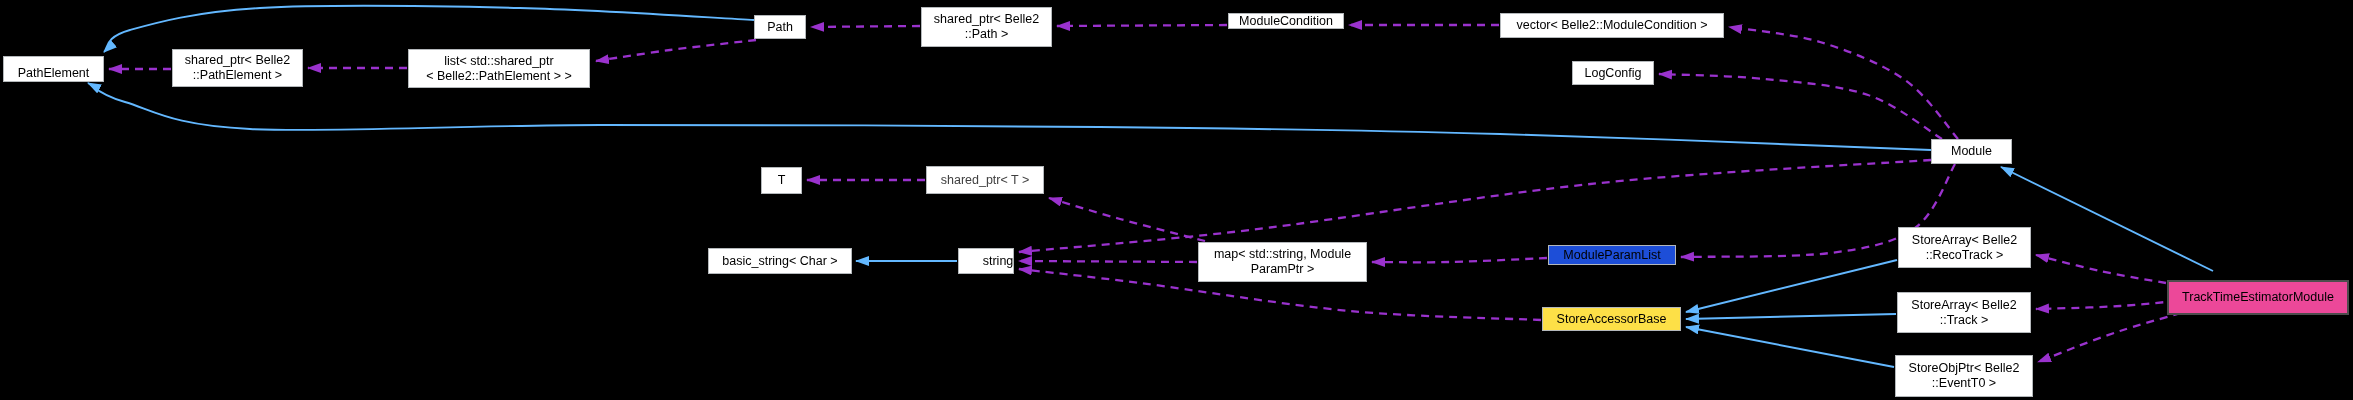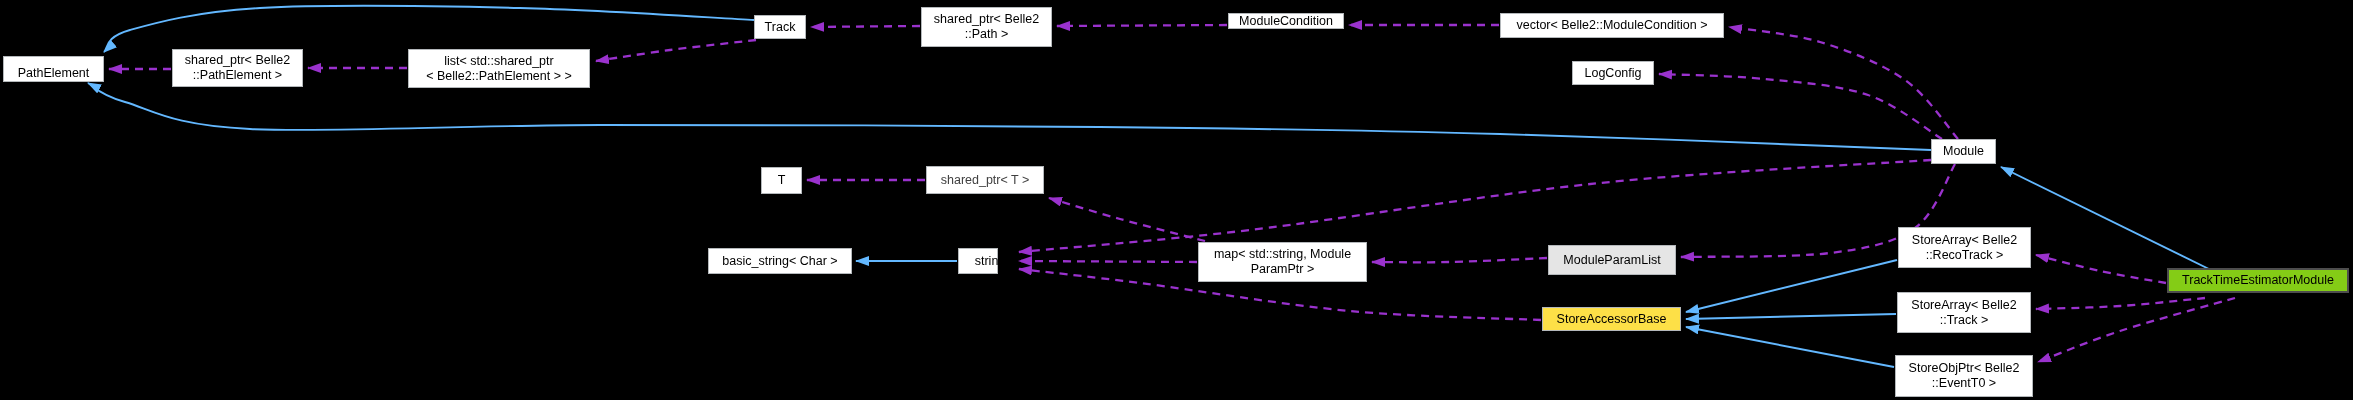--- a/index.html
+++ b/index.html
@@ -58,69 +58,69 @@
       </div>
       <div class="node" style="left: 172px; top: 49px; width: 131px; height: 38px; background: rgb(255, 255, 255); border: 1.4px solid rgb(180, 184, 187); color: rgb(0, 0, 0);">
         <span class="lbl">shared_ptr&lt; Belle2</span>
         <span class="lbl">::PathElement &gt;</span>
       </div>
       <div class="node" style="left: 408px; top: 49px; width: 182px; height: 39px; background: rgb(255, 255, 255); border: 1.4px solid rgb(180, 184, 187); color: rgb(0, 0, 0);">
         <span class="lbl">list&lt; std::shared_ptr</span>
         <span class="lbl">&lt; Belle2::PathElement &gt; &gt;</span>
       </div>
       <div class="node" style="left: 754px; top: 15px; width: 52px; height: 24px; background: rgb(255, 255, 255); border: 1.4px solid rgb(180, 184, 187); color: rgb(0, 0, 0);">
-        <span class="lbl">Track</span>
+        <span class="lbl">Path</span>
       </div>
       <div class="node" style="left: 921px; top: 7px; width: 131px; height: 40px; background: rgb(255, 255, 255); border: 1.4px solid rgb(180, 184, 187); color: rgb(0, 0, 0);">
         <span class="lbl">shared_ptr&lt; Belle2</span>
         <span class="lbl">::Path &gt;</span>
       </div>
       <div class="node" style="left: 1228px; top: 13px; width: 116px; height: 16px; background: rgb(255, 255, 255); border: 1.4px solid rgb(180, 184, 187); color: rgb(0, 0, 0);">
         <span class="lbl">ModuleCondition</span>
       </div>
       <div class="node" style="left: 1500px; top: 13px; width: 224px; height: 25px; background: rgb(255, 255, 255); border: 1.4px solid rgb(180, 184, 187); color: rgb(0, 0, 0);">
         <span class="lbl">vector&lt; Belle2::ModuleCondition &gt;</span>
       </div>
       <div class="node" style="left: 1572px; top: 61px; width: 82px; height: 24px; background: rgb(255, 255, 255); border: 1.4px solid rgb(180, 184, 187); color: rgb(0, 0, 0);">
         <span class="lbl">LogConfig</span>
       </div>
-      <div class="node" style="left: 1931px; top: 139px; width: 65px; height: 25px; background: rgb(255, 255, 255); border: 1.4px solid rgb(180, 184, 187); color: rgb(0, 0, 0);">
+      <div class="node" style="left: 1931px; top: 139px; width: 81px; height: 25px; background: rgb(255, 255, 255); border: 1.4px solid rgb(180, 184, 187); color: rgb(0, 0, 0);">
         <span class="lbl">Module</span>
       </div>
       <div class="node" style="left: 761px; top: 167px; width: 41px; height: 27px; background: rgb(255, 255, 255); border: 1.4px solid rgb(180, 184, 187); color: rgb(0, 0, 0);">
         <span class="lbl">T</span>
       </div>
       <div class="node" style="left: 926px; top: 166px; width: 118px; height: 28px; background: rgb(255, 255, 255); border: 1.4px solid rgb(180, 184, 187); color: #404040;">
         <span class="lbl">shared_ptr&lt; T &gt;</span>
       </div>
       <div class="node" style="left: 708px; top: 248px; width: 144px; height: 26px; background: rgb(255, 255, 255); border: 1.4px solid rgb(180, 184, 187); color: rgb(0, 0, 0);">
         <span class="lbl">basic_string&lt; Char &gt;</span>
       </div>
-      <div class="node" style="left: 958px; top: 248px; width: 40px; height: 26px; background: rgb(255, 255, 255); border: 1.4px solid rgb(180, 184, 187); color: rgb(0, 0, 0); padding-left: 24px;">
+      <div class="node" style="left: 958px; top: 248px; width: 56px; height: 26px; background: rgb(255, 255, 255); border: 1.4px solid rgb(180, 184, 187); color: rgb(0, 0, 0); padding-left: 24px;">
         <span class="lbl">string</span>
       </div>
       <div class="node" style="left: 1198px; top: 242px; width: 169px; height: 40px; background: rgb(255, 255, 255); border: 1.4px solid rgb(180, 184, 187); color: rgb(0, 0, 0); text-align: right;">
         <span class="lbl">map&lt; std::string, Module</span>
         <span class="lbl">ParamPtr &gt;</span>
       </div>
-      <div class="node" style="left: 1548px; top: 245px; width: 128px; height: 30px; background: #e5e5e5; border: 1.4px solid rgb(180, 184, 187); color: rgb(0, 0, 0);">
+      <div class="node" style="left: 1548px; top: 245px; width: 128px; height: 20px; background: #1d4ed8; border: 1.4px solid rgb(180, 184, 187); color: rgb(0, 0, 0);">
         <span class="lbl">ModuleParamList</span>
       </div>
       <div class="node" style="left: 1542px; top: 307px; width: 139px; height: 24px; background: #fde047; border: 1.4px solid rgb(180, 184, 187); color: rgb(0, 0, 0);">
         <span class="lbl">StoreAccessorBase</span>
       </div>
       <div class="node" style="left: 1898px; top: 227px; width: 133px; height: 41px; background: rgb(255, 255, 255); border: 1.4px solid rgb(180, 184, 187); color: rgb(0, 0, 0);">
         <span class="lbl">StoreArray&lt; Belle2</span>
         <span class="lbl">::RecoTrack &gt;</span>
       </div>
       <div class="node" style="left: 1897px; top: 292px; width: 134px; height: 41px; background: rgb(255, 255, 255); border: 1.4px solid rgb(180, 184, 187); color: rgb(0, 0, 0);">
         <span class="lbl">StoreArray&lt; Belle2</span>
         <span class="lbl">::Track &gt;</span>
       </div>
       <div class="node" style="left: 1895px; top: 355px; width: 138px; height: 42px; background: rgb(255, 255, 255); border: 1.4px solid rgb(180, 184, 187); color: rgb(0, 0, 0);">
         <span class="lbl">StoreObjPtr&lt; Belle2</span>
         <span class="lbl">::EventT0 &gt;</span>
       </div>
-      <div class="node" style="left: 2167px; top: 268px; width: 182px; height: 25px; background: #84cc16; border: 2px solid rgb(77, 77, 77); color: rgb(0, 0, 0);">
+      <div class="node" style="left: 2167px; top: 280px; width: 182px; height: 35px; background: #ec4899; border: 2px solid rgb(77, 77, 77); color: rgb(0, 0, 0);">
         <span class="lbl">TrackTimeEstimatorModule</span>
       </div>
     </div>
 </div>
 
 </body></html>

